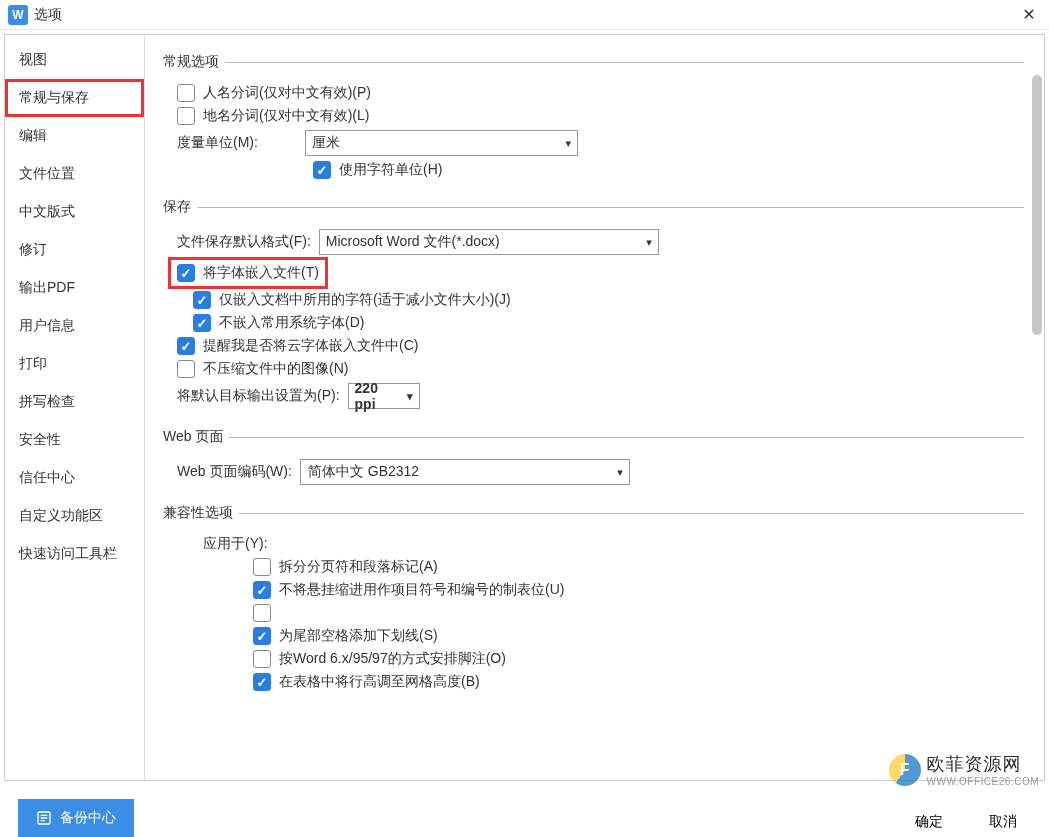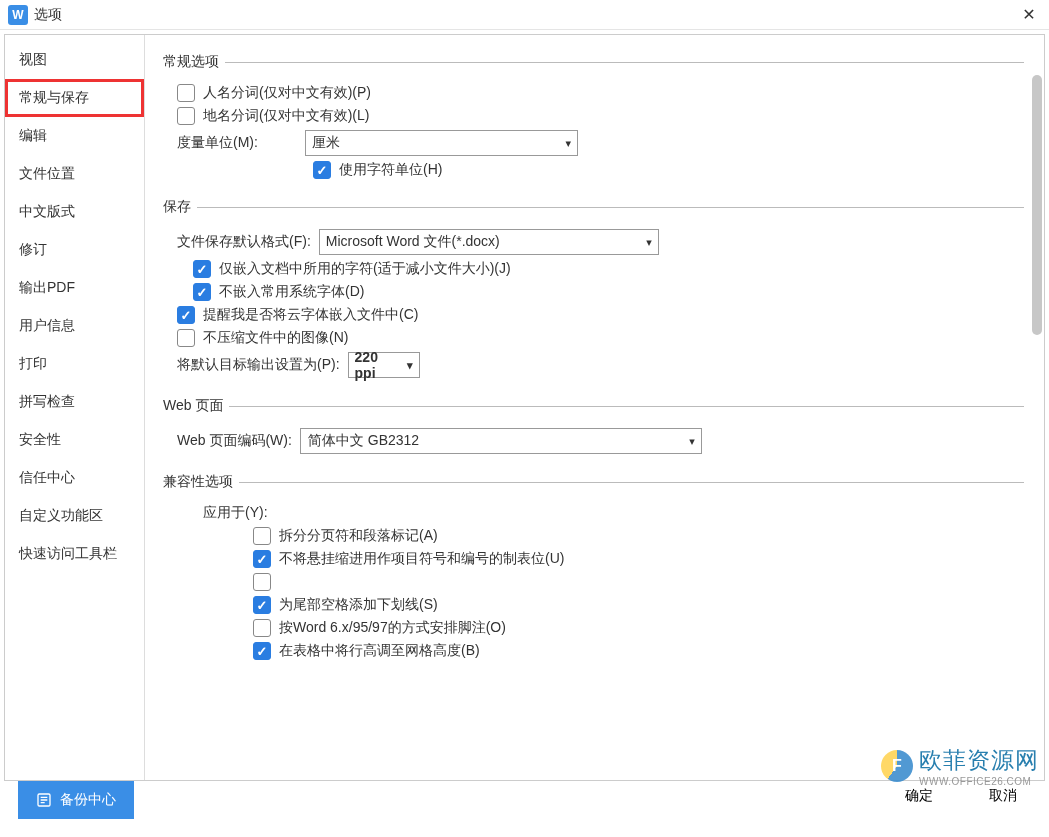--- a/index.html
+++ b/index.html
@@ -21,32 +21,32 @@
   label.chk { display: flex; align-items: center; gap: 8px; cursor: pointer; }
   .checkbox { width: 18px; height: 18px; border: 1px solid #888; border-radius: 3px; display: inline-flex; align-items: center; justify-content: center; background: #fff; flex-shrink: 0; }
   .checkbox.checked { background: #2a7de1; border-color: #2a7de1; color: #fff; }
   .checkbox.checked::after { content: "✓"; font-size: 13px; font-weight: bold; }
   .highlight-box { outline: 3px solid #e33; outline-offset: 0px; display: inline-flex; padding: 4px 6px; }
   select, .select { height: 26px; border: 1px solid #999; background: #fff; padding: 2px 24px 2px 6px; font-family: inherit; font-size: 14px; cursor: pointer; position: relative; display: inline-flex; align-items: center; }
   .select::after { content: "▾"; position: absolute; right: 6px; top: 50%; transform: translateY(-50%); font-size: 11px; color: #333; pointer-events: none; }
   .w-unit { width: 273px; }
   .w-format { width: 340px; }
   .w-ppi { width: 72px; font-weight: bold; }
-  .w-enc { width: 402px; padding-left: 7px; }
+  .w-enc { width: 330px; padding-left: 7px; }
   .w-file { width: 170px; }
   .lbl { white-space: nowrap; }
   .scrollbar-fake { position: absolute; right: 2px; top: 40px; width: 10px; height: 260px; background: #c7c7c7; border-radius: 5px; }
-  .footer { height: 56px; display: flex; align-items: flex-start; padding: 0 18px; gap: 28px; }
+  .footer { height: 56px; display: flex; align-items: flex-end; padding: 0 18px; gap: 18px; }
   .backup-btn { background: #3a8ee6; color: #fff; padding: 10px 18px; display: flex; align-items: center; gap: 8px; cursor: pointer; }
   .backup-icon { width: 16px; height: 16px; display: inline-block; }
   .spacer { flex: 1; }
   .plain-btn { border: none; background: transparent; padding: 6px 14px; font-family: inherit; font-size: 14px; cursor: pointer; }
   .watermark { position: absolute; right: 10px; bottom: 50px; display: flex; align-items: center; gap: 6px; opacity: .85; pointer-events: none; }
   .wm-icon { width: 32px; height: 32px; border-radius: 50%; background: conic-gradient(#38c 0 60%, #ffd24d 60% 100%); display: flex; align-items: center; justify-content: center; color: #fff; font-weight: bold; font-size: 16px; }
-  .wm-text { font-size: 23px; color: #0369a1; letter-spacing: 1px; }
+  .wm-text { font-size: 18px; color: #000000; letter-spacing: 1px; }
   .wm-sub { font-size: 10px; color: #888; letter-spacing: 0.5px; display: block; }
 </style>
 </head>
 <body>
 
 <div class="titlebar">
   <div class="app-icon">W</div>
   <div class="title-text">选项</div>
   <div class="close-btn">✕</div>
 </div>
@@ -101,20 +101,28 @@
     </fieldset>
 
     <fieldset class="group">
       <legend>保存</legend>
       <div class="row">
         <span class="lbl">文件保存默认格式(F):</span>
         <span class="select w-format">
           <span>Microsoft Word 文件(*.docx)</span>
         </span>
       </div>
+      <div class="row" style="margin-left:8px;">
+        <span class="highlight-box">
+          <label class="chk">
+            <span class="checkbox checked"></span>
+            <span>将字体嵌入文件(T)</span>
+          </label>
+        </span>
+      </div>
       <div class="row indent1">
         <label class="chk">
           <span class="checkbox checked"></span>
           <span>仅嵌入文档中所用的字符(适于减小文件大小)(J)</span>
         </label>
       </div>
       <div class="row indent1">
         <label class="chk">
           <span class="checkbox checked"></span>
           <span>不嵌入常用系统字体(D)</span>

